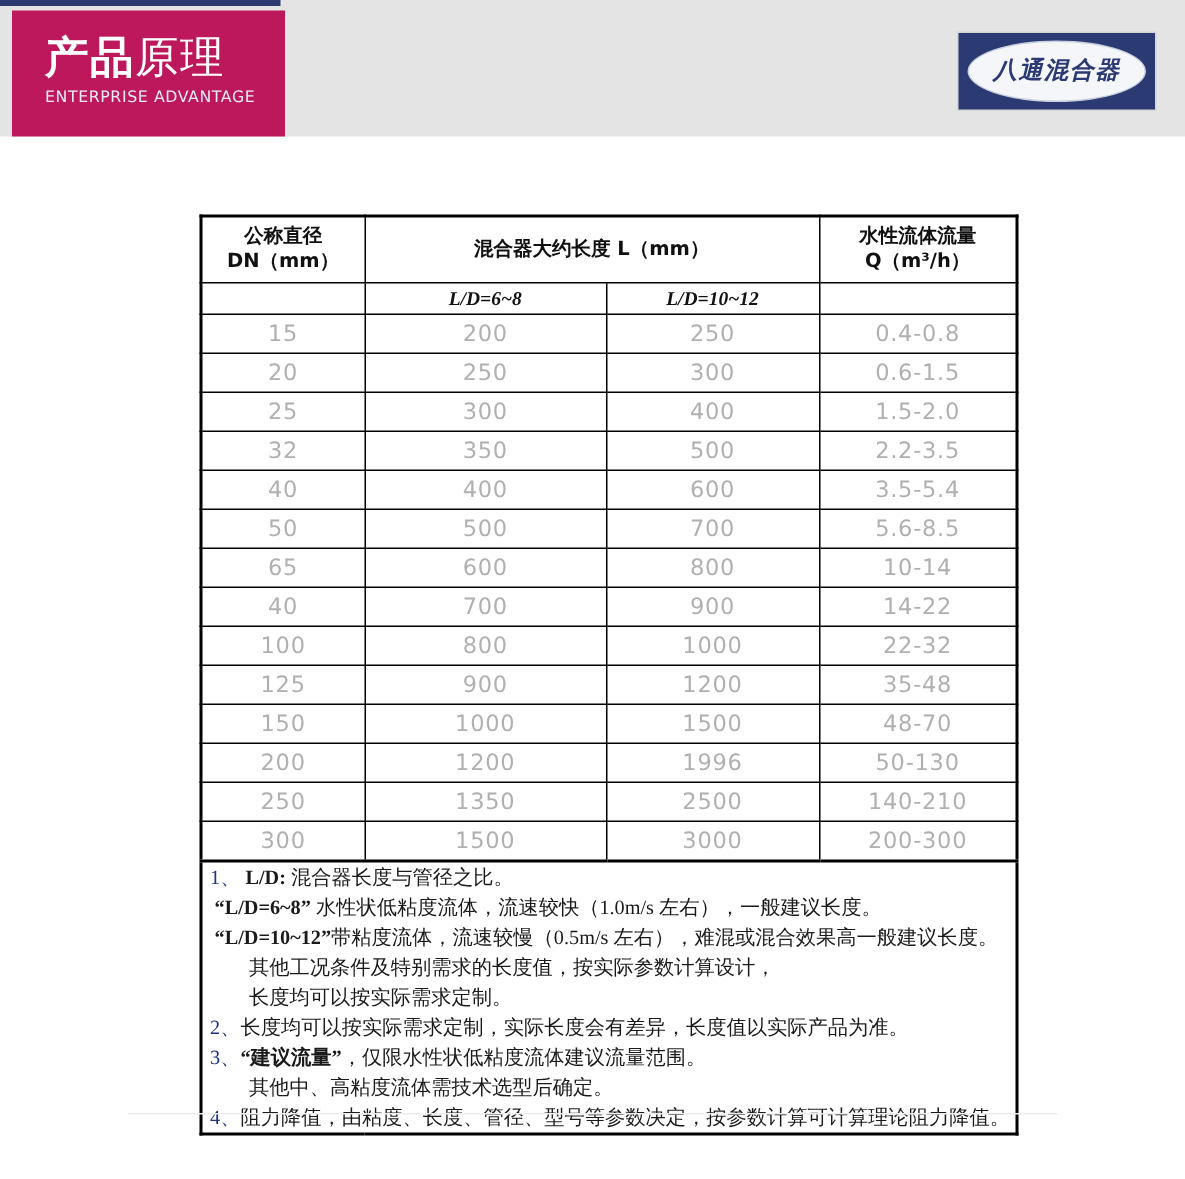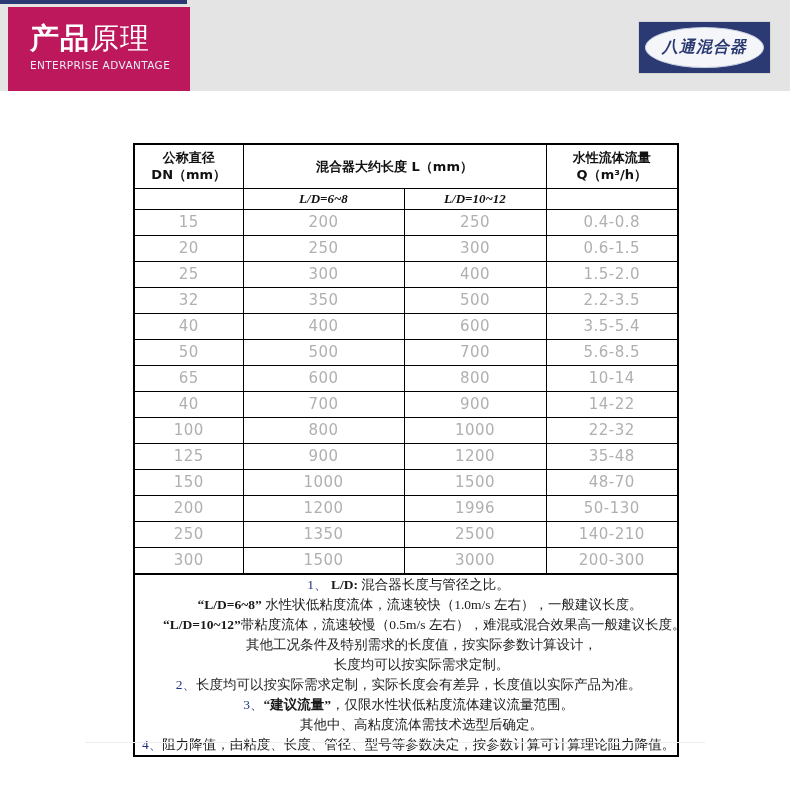--- a/index.html
+++ b/index.html
@@ -42,28 +42,28 @@
   }
   .hrow1{height:44px;}
   .hrow2{height:21px;}
   .ld-head{font-family:"Liberation Serif","DejaVu Serif",serif;font-size:13.5px;font-style:italic;}
   .num-cell{
     height:25px;text-align:center;vertical-align:middle;
     color:#b0b0b3;font-size:15px;letter-spacing:0.5px;font-weight:normal;
   }
   tr.last-data td{border-bottom:2px solid #000;}
   
-  .notes-cell{vertical-align:top;text-align:center;height:178px;padding:5px 0 4px 0;margin-left:17px;}
+  .notes-cell{vertical-align:top;text-align:left;height:178px;padding:5px 0 4px 0;margin-left:17px;}
   .notes-content{
     font-family:"Liberation Serif","DejaVu Serif",serif;
     font-size:13.5px;color:#1a1a1a;
   }
   .note-line{line-height:20px;white-space:nowrap;}
   .ind0{padding-left:5px;}
-  .ind1{padding-left:28px;}
+  .ind1{padding-left:8px;}
   .ind2{padding-left:31px;}
   .seg-num{color:#1f3280;}
   .seg-bold{font-weight:bold;}
   .seg-plain{font-weight:normal;}
   
   .bottom-edge{position:absolute;left:85px;top:742px;width:620px;height:1px;background:#ededed;}
 </style>
 </head>
 <body>
 

